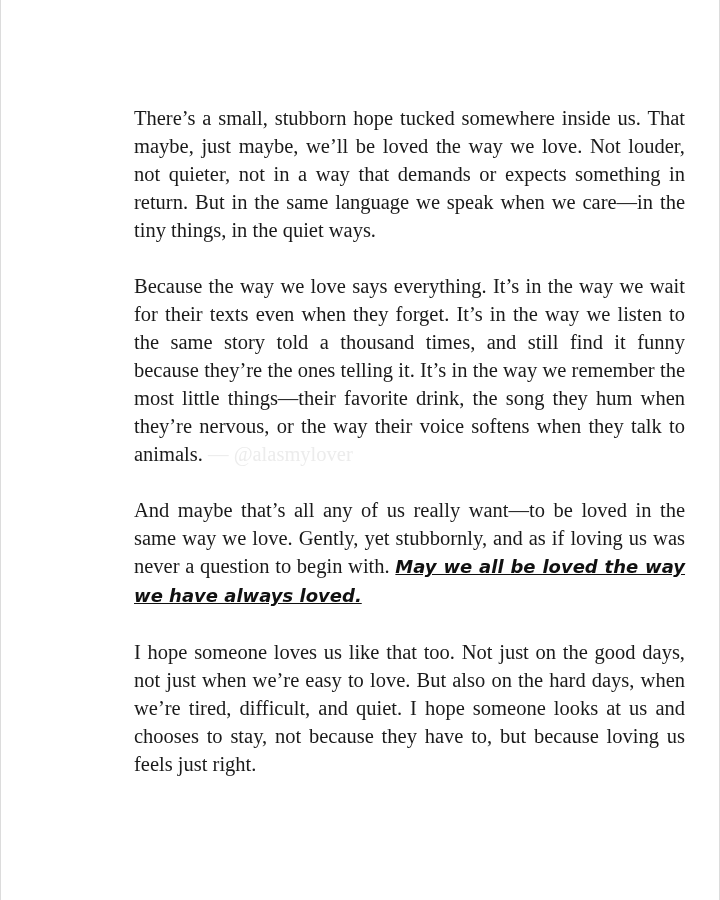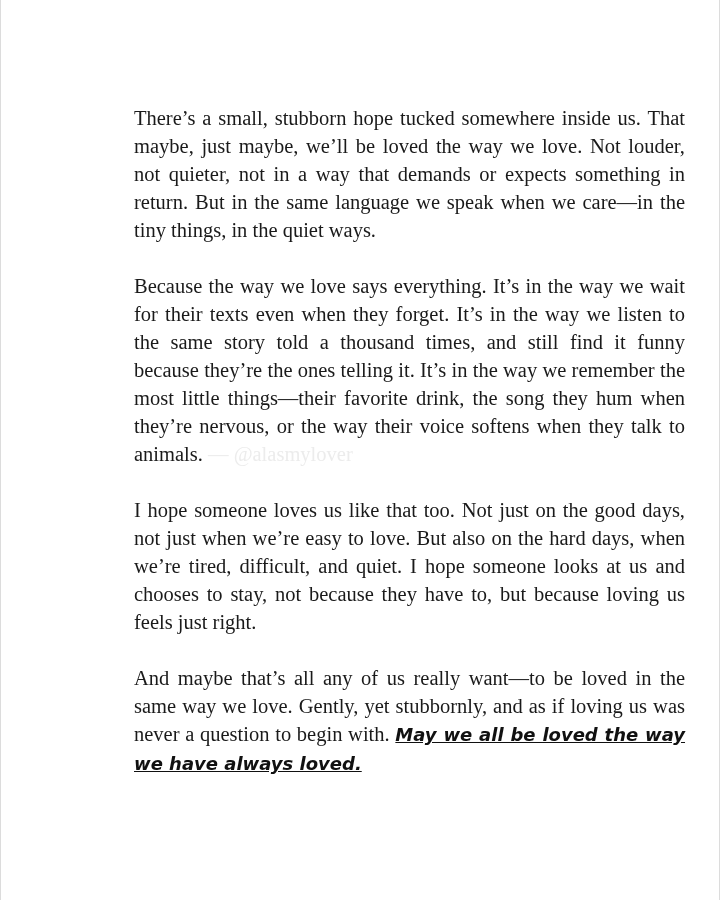--- a/index.html
+++ b/index.html
@@ -55,19 +55,19 @@
 
 <div class="page">
   <div class="content">
     <p class="para">
       <span>There’s a small, stubborn hope tucked somewhere inside us. That maybe, just maybe, we’ll be loved the way we love. Not louder, not quieter, not in a way that demands or expects something in return. But in the same language we speak when we care—in the tiny things, in the quiet ways.</span>
     </p>
     <p class="para">
       <span>Because the way we love says everything. It’s in the way we wait for their texts even when they forget. It’s in the way we listen to the same story told a thousand times, and still find it funny because they’re the ones telling it. It’s in the way we remember the most little things—their favorite drink, the song they hum when they’re nervous, or the way their voice softens when they talk to animals.</span><span class="watermark"> — @alasmylover</span>
     </p>
     <p class="para">
-      <span>I hope someone loves us like that too. Not just on the good days, not just when we’re easy to love. But also on the hard days, when we’re tired, difficult, and quiet. I hope someone looks at us and chooses to stay, not because they have to, but because loving us feels just right.</span>
+      <span>And maybe that’s all any of us really want—to be loved in the same way we love. Gently, yet stubbornly, and as if loving us was never a question to begin with. </span><span class="emph">May we all be loved the way we have always loved.</span>
     </p>
     <p class="para">
-      <span>And maybe that’s all any of us really want—to be loved in the same way we love. Gently, yet stubbornly, and as if loving us was never a question to begin with. </span><span class="emph">May we all be loved the way we have always loved.</span>
+      <span>I hope someone loves us like that too. Not just on the good days, not just when we’re easy to love. But also on the hard days, when we’re tired, difficult, and quiet. I hope someone looks at us and chooses to stay, not because they have to, but because loving us feels just right.</span>
     </p>
   </div>
 </div>
 
 </body></html>

